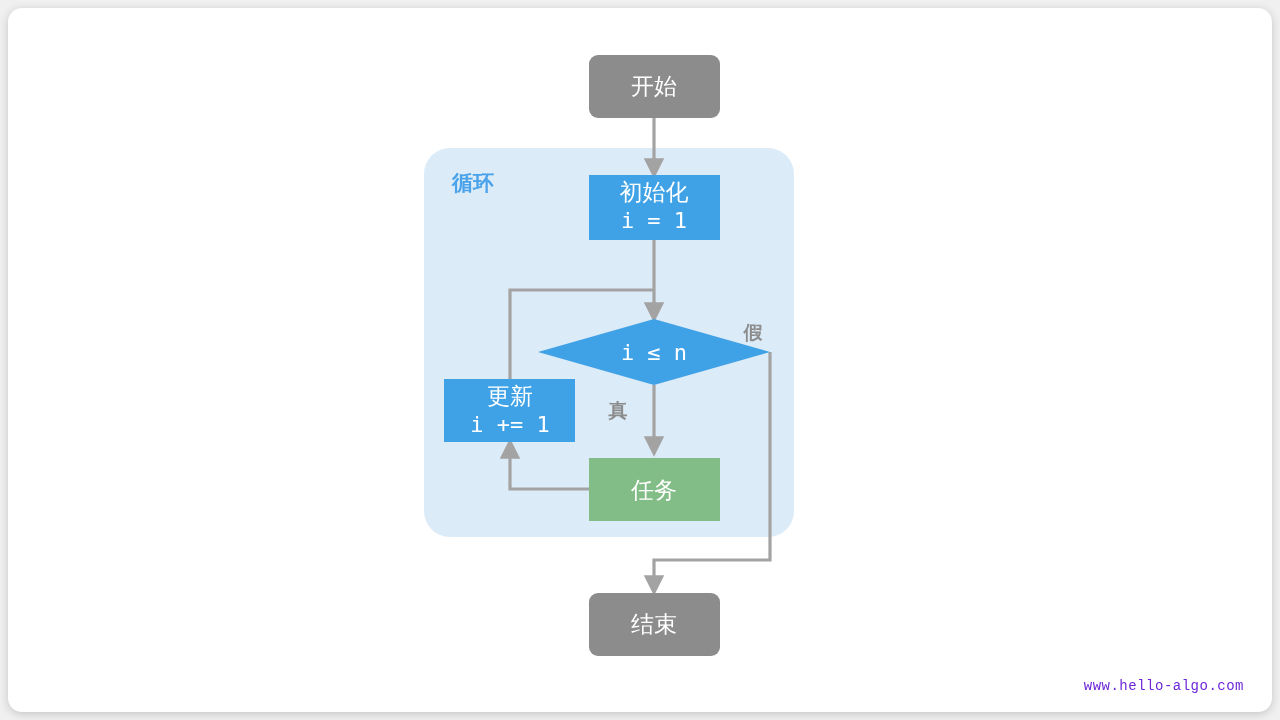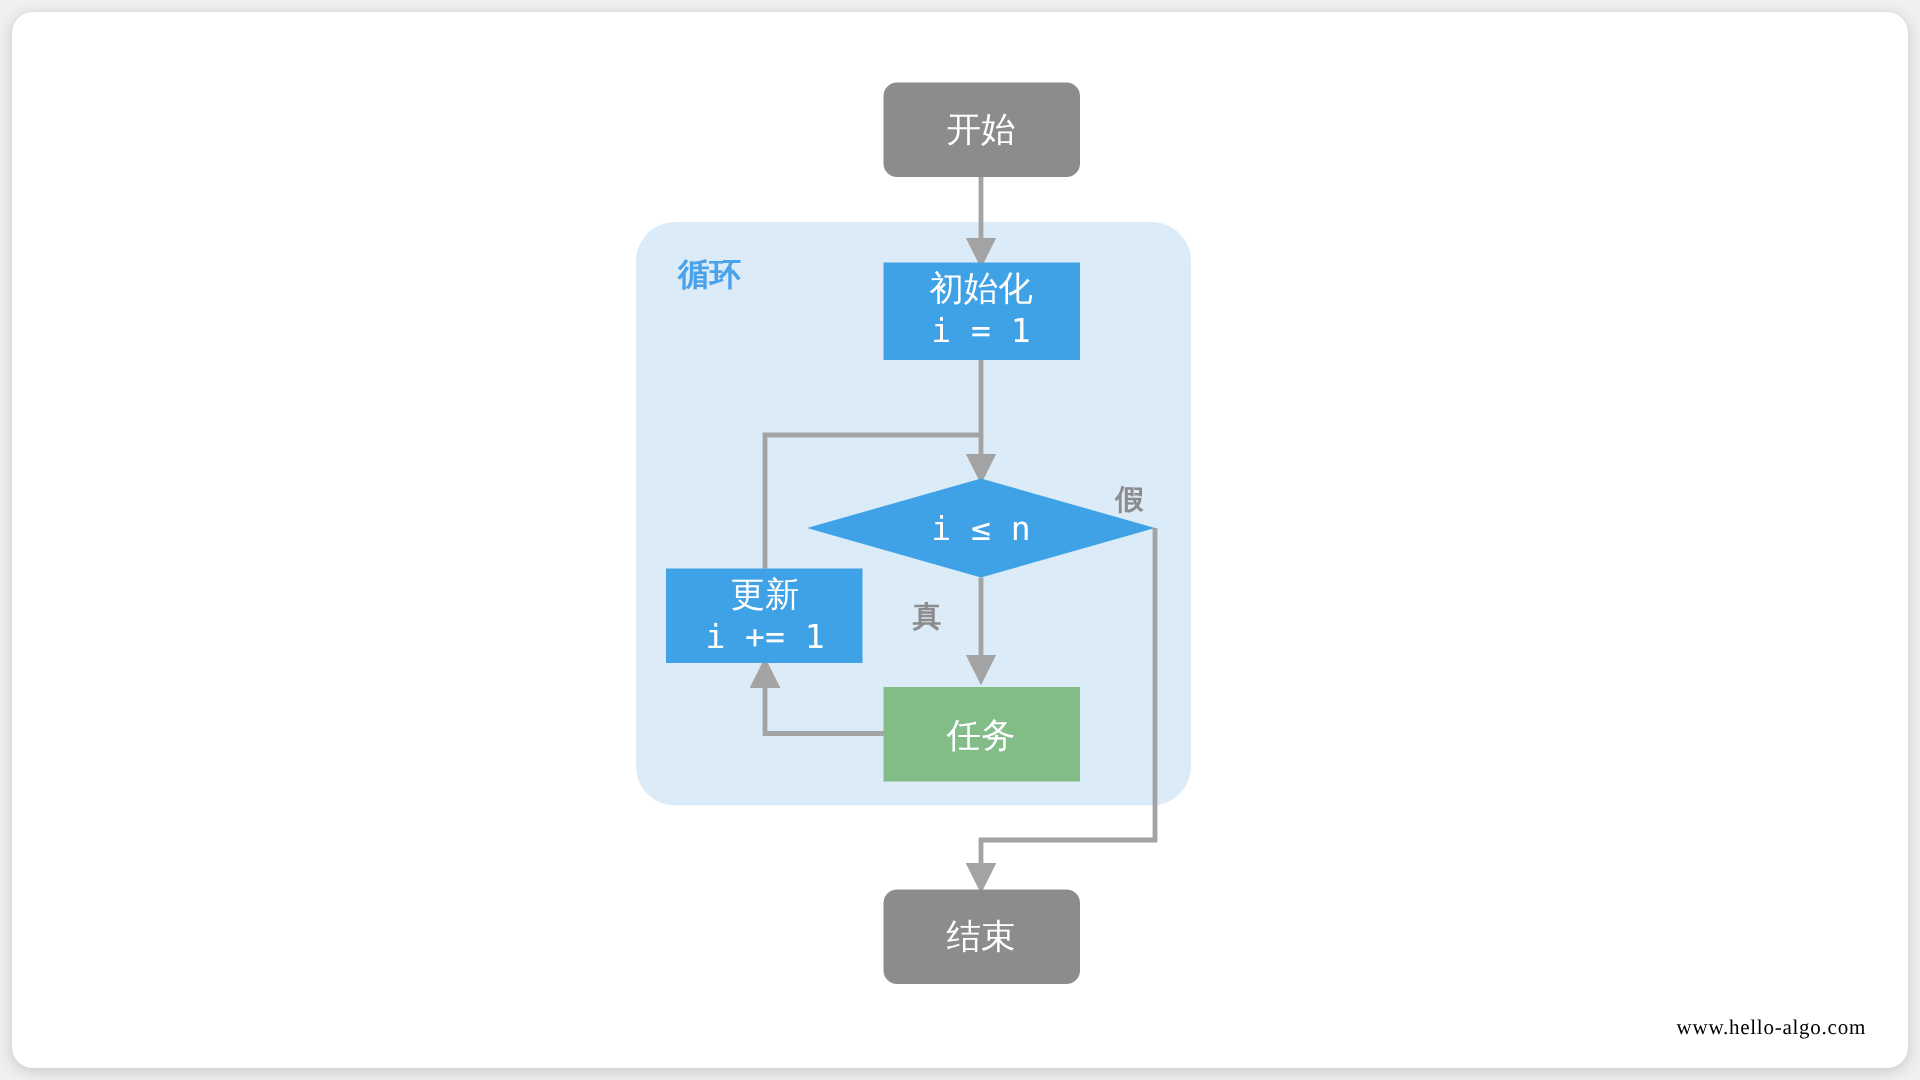--- a/index.html
+++ b/index.html
@@ -29,24 +29,24 @@
     position: absolute;
     left: 0;
     top: 0;
     width: 1264px;
     height: 704px;
   }
   .watermark {
     position: absolute;
     right: 28px;
     bottom: 18px;
-    font-family: Liberation Serif, serif;
+    font-family: Liberation Mono, monospace;
     font-size: 14px;
     letter-spacing: 0.5px;
-    color: #000000;
+    color: #6d28d9;
     user-select: none;
   }
   svg text {
     user-select: none;
   }
   .node-label-cn {
     font-family: "Liberation Sans", "DejaVu Sans", sans-serif;
     font-size: 23px;
     fill: #ffffff;
   }

